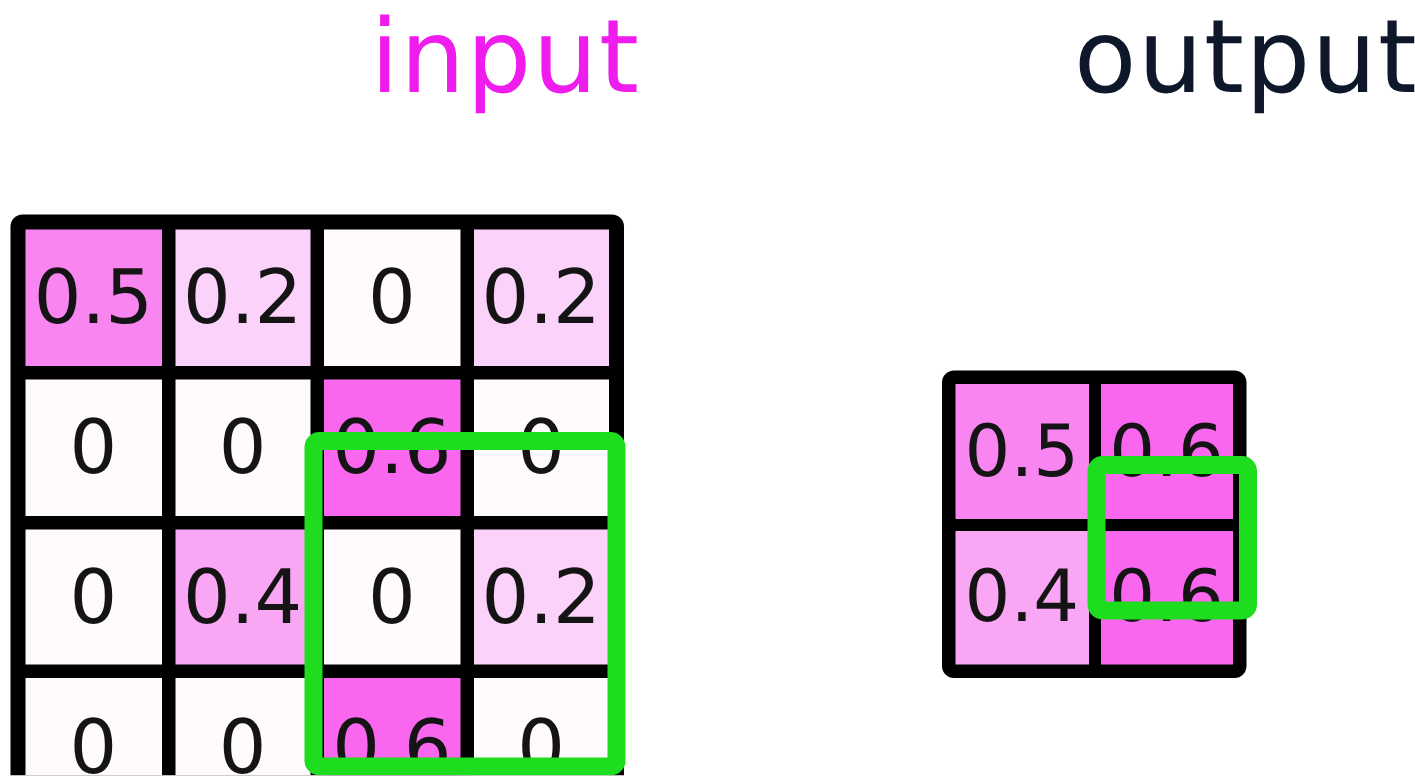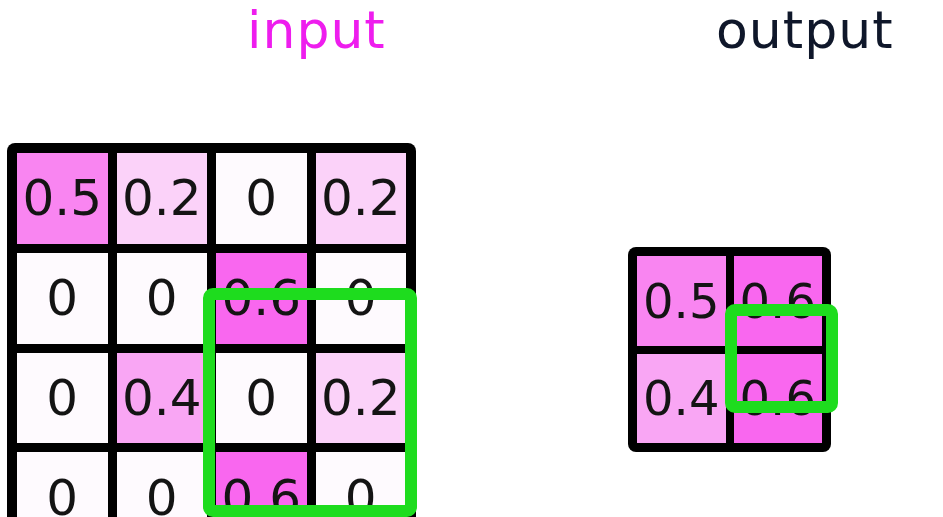--- a/index.html
+++ b/index.html
@@ -11,21 +11,21 @@
     position: relative;
     width: 943px;
     height: 517px;
     background: #ffffff;
     overflow: hidden;
     font-family: "DejaVu Sans", sans-serif;
   }
   .title {
     position: absolute;
     top: 2px;
-    font-size: 52px;
+    font-size: 68px;
     line-height: 1.1;
     letter-spacing: 1px;
     white-space: nowrap;
   }
   #title-input  { left: 247px; }
   #title-output { left: 716px; }
 
   .grid {
     position: absolute;
     display: grid;

